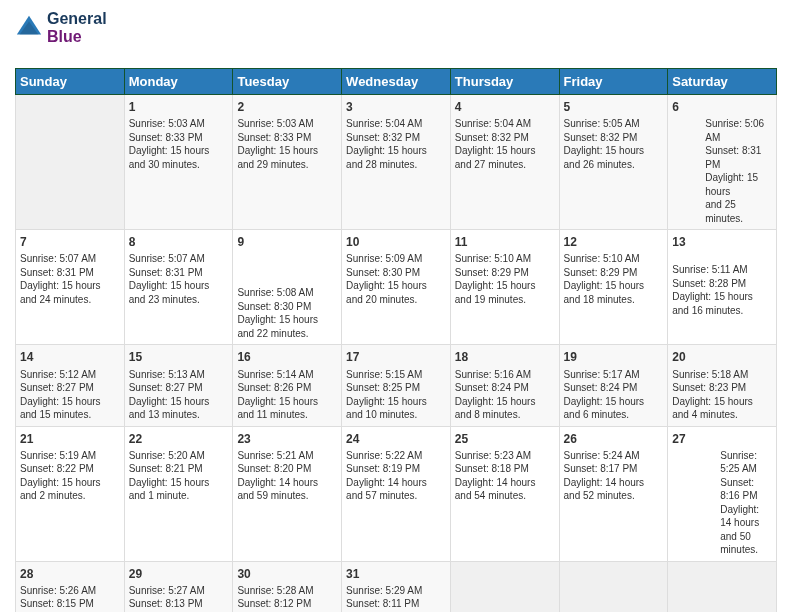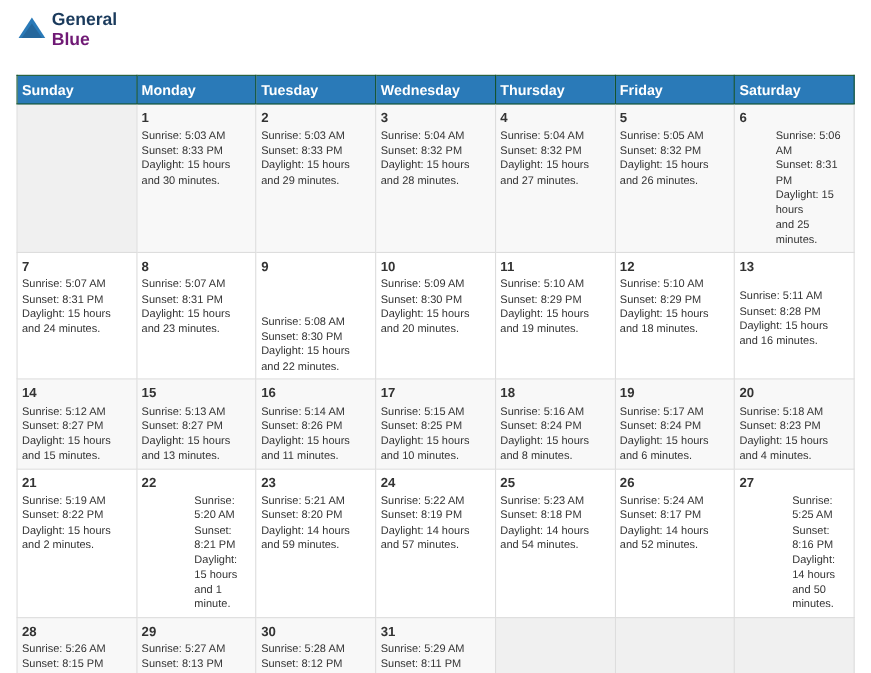--- a/index.html
+++ b/index.html
@@ -273,21 +273,21 @@
         <tr>
           <td>
             <span class="day-num">21</span>
             <div class="day-info" style="white-space: pre-line;">Sunrise: 5:19 AM
 Sunset: 8:22 PM
 Daylight: 15 hours
 and 2 minutes.</div>
           </td>
           <td>
             <span class="day-num">22</span>
-            <div class="day-info" style="white-space: pre-line; margin-left: 48px;">Sunrise: 5:20 AM
+            <div class="day-info" style="white-space: pre-line;">Sunrise: 5:20 AM
 Sunset: 8:21 PM
 Daylight: 15 hours
 and 1 minute.</div>
           </td>
           <td>
             <span class="day-num">23</span>
             <div class="day-info" style="white-space: pre-line;">Sunrise: 5:21 AM
 Sunset: 8:20 PM
 Daylight: 14 hours
 and 59 minutes.</div>

